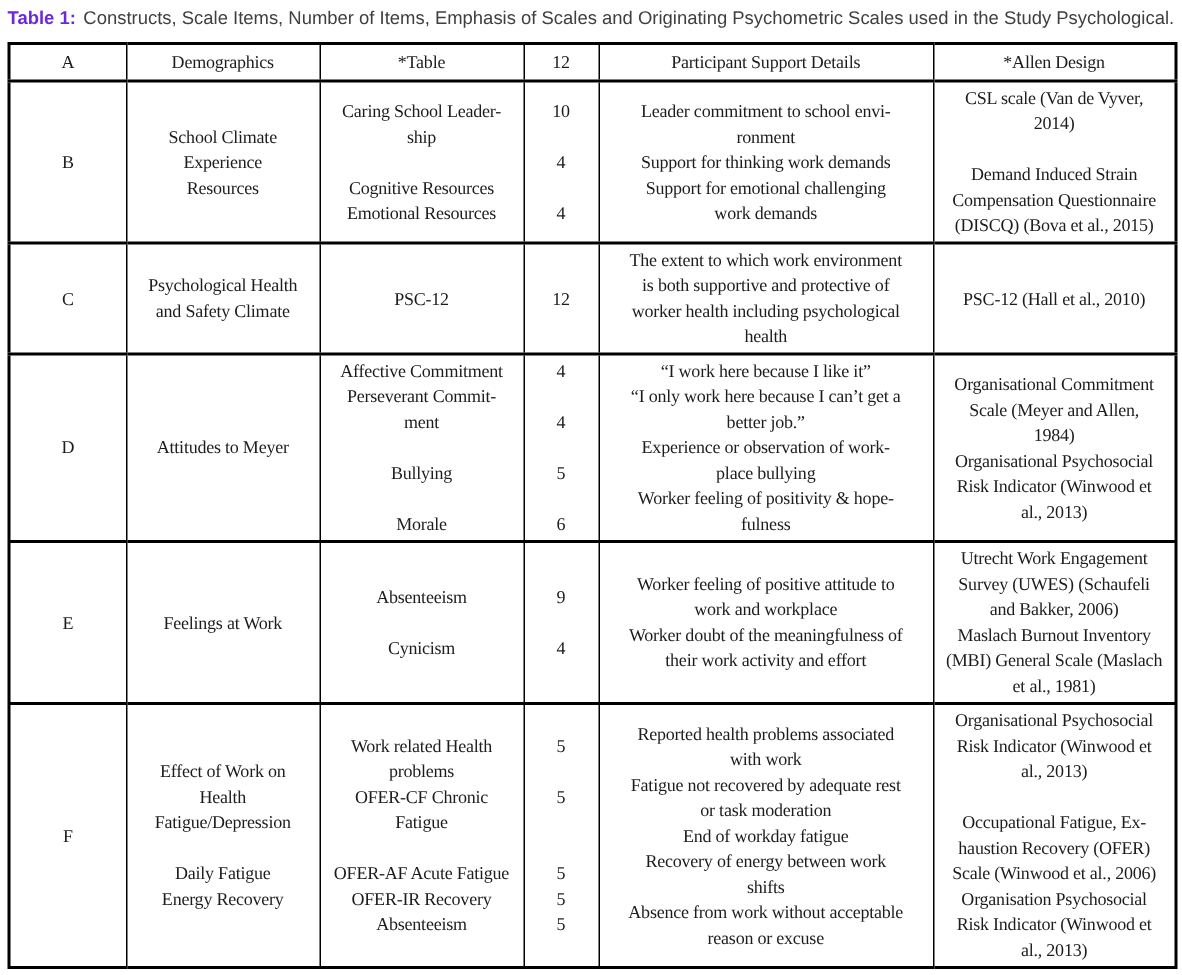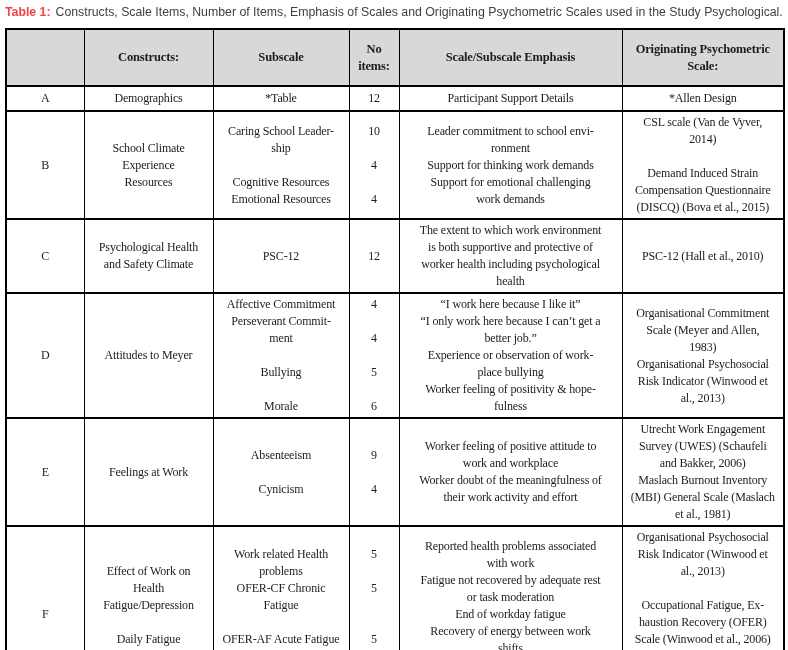--- a/index.html
+++ b/index.html
@@ -19,21 +19,21 @@
   }
   .caption {
     padding: 4px 6px 0 5px;
     font-family: "Liberation Sans", "DejaVu Sans", sans-serif;
     font-size: 12.3px;
     line-height: 16px;
     color: #3f3f3f;
     white-space: nowrap;
   }
   .caption .cap-label {
-    color: #ef4444;
+    color: #6d28d9;
     font-weight: bold;
     margin-right: 5px;
   }
   table.study {
     position: absolute;
     left: 5px;
     top: 28px;
     width: 778px;
     border-collapse: collapse;
     table-layout: fixed;
@@ -81,30 +81,20 @@
   <table class="study">
     <colgroup>
       <col style="width:78px">
       <col style="width:129px">
       <col style="width:136px">
       <col style="width:50px">
       <col style="width:223px">
       <col style="width:162px">
     </colgroup>
     <tbody>
-      <tr class="r-head">
-        <th></th>
-        <th>Constructs:</th>
-        <th>Subscale</th>
-        <th>No
-items:</th>
-        <th>Scale/Subscale Emphasis</th>
-        <th>Originating Psychometric
-Scale:</th>
-      </tr>
 
       <tr class="r-a">
         <td>A</td>
         <td>Demographics</td>
         <td>*Table</td>
         <td>12</td>
         <td>Participant Support Details</td>
         <td>*Allen Design</td>
       </tr>
 
@@ -168,21 +158,21 @@
 6</td>
         <td>“I work here because I like it”
 “I only work here because I can’t get a
 better job.”
 Experience or observation of work-
 place bullying
 Worker feeling of positivity &amp; hope-
 fulness</td>
         <td>Organisational Commitment
 Scale (Meyer and Allen,
-1983)
+1984)
 Organisational Psychosocial
 Risk Indicator (Winwood et
 al., 2013)</td>
       </tr>
 
       <tr class="r-e">
         <td>E</td>
         <td>Feelings at Work</td>
         <td>Absenteeism
 

